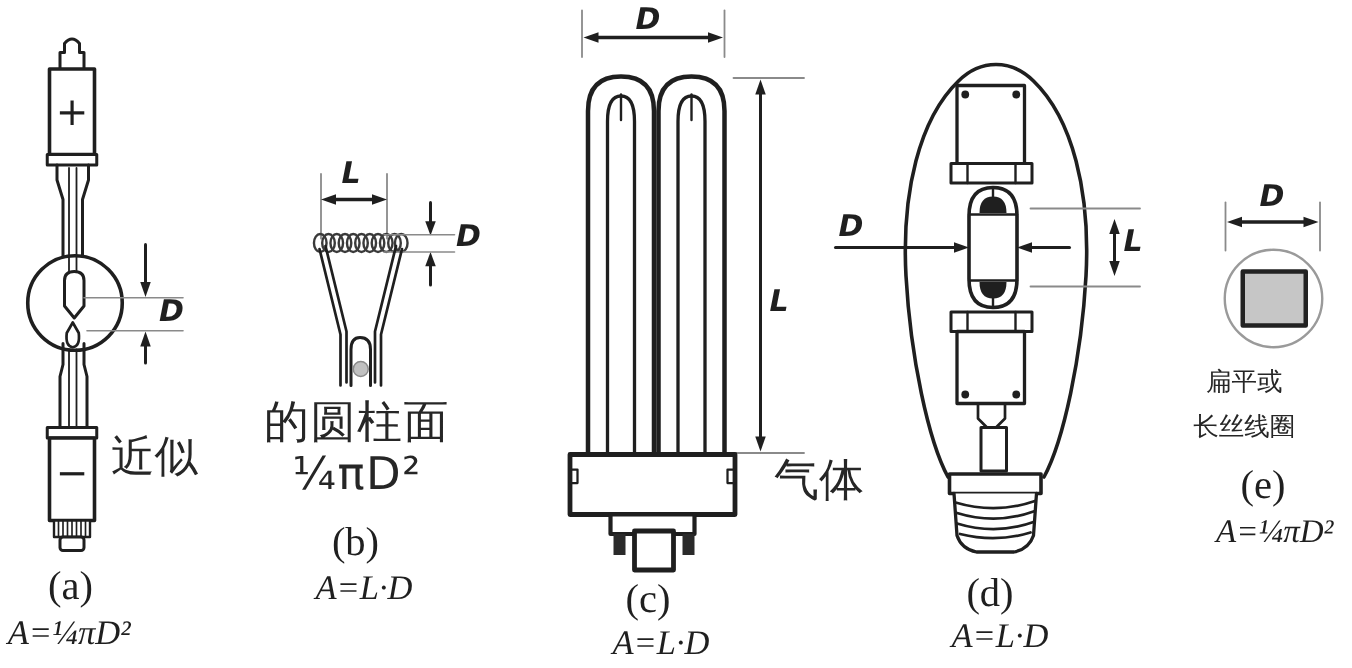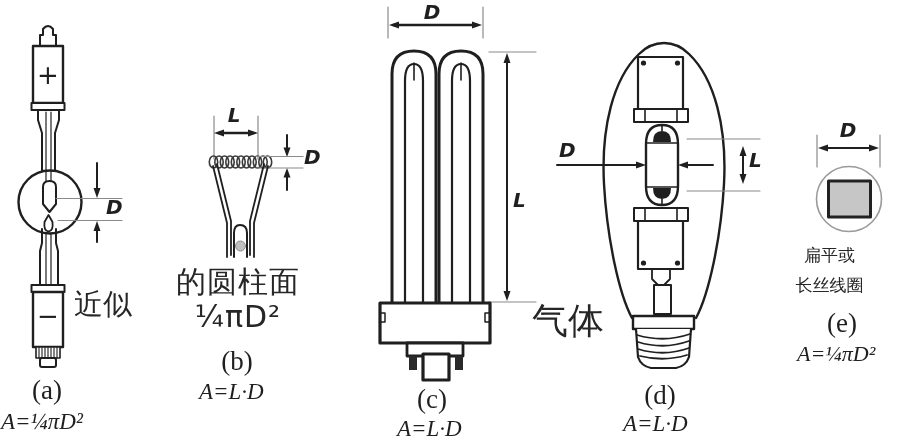--- a/index.html
+++ b/index.html
@@ -13,27 +13,27 @@
     font-family:"DejaVu Sans",sans-serif;
     font-style:italic;font-weight:bold;font-size:20px;line-height:20px;
   }
   .cap{
     font-family:"DejaVu Sans",sans-serif;
     text-align:center;color:#262626;
   }
   .cap span{display:block;}
   .cap-a{left:71px;top:242px;width:64px;font-size:29px;line-height:31px;margin-top:47px;}
   .cap-b{left:171px;top:264px;width:134px;font-size:30px;line-height:35px;letter-spacing:1px;}
-  .cap-d{left:518px;top:304px;width:100px;font-size:36px;line-height:33px;}
+  .cap-d{left:496px;top:304px;width:100px;font-size:30px;line-height:33px;}
   .cap-e{left:757px;top:240px;width:145px;font-size:17px;line-height:30px;}
   .figlabel{
     font-size:27px;line-height:27px;text-align:center;width:60px;
   }
   .formula{
-    font-style:italic;font-size:23px;line-height:24px;text-align:left;
+    font-style:italic;font-size:23px;line-height:24px;text-align:right;
   }
   .electrode-sign{
     width:30px;text-align:center;font-size:26px;line-height:26px;
     font-family:"DejaVu Sans",sans-serif;
   }
 </style>
 </head>
 <body>
 
 <div id="canvas">

